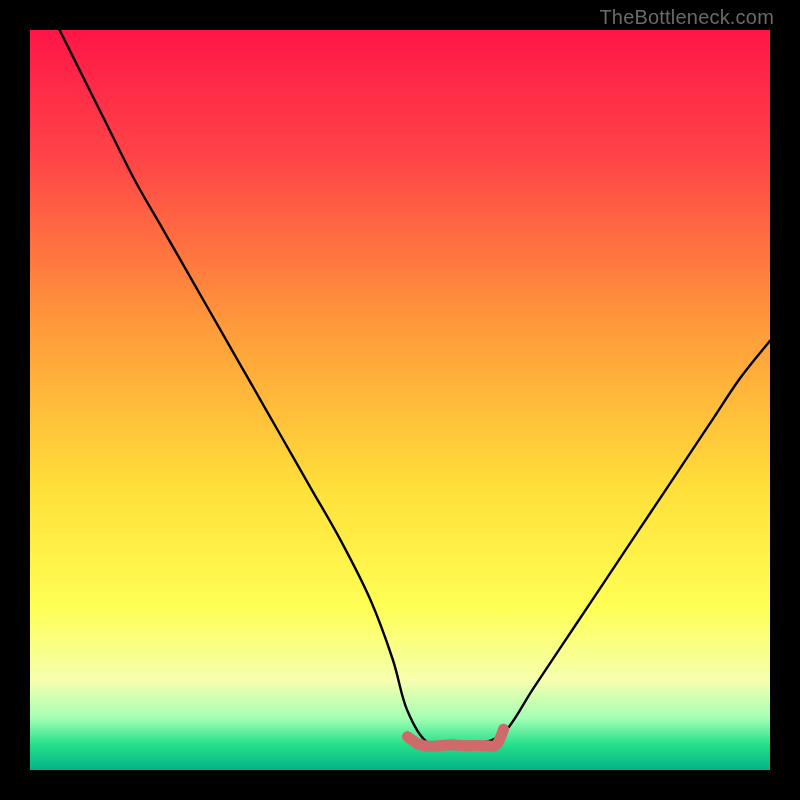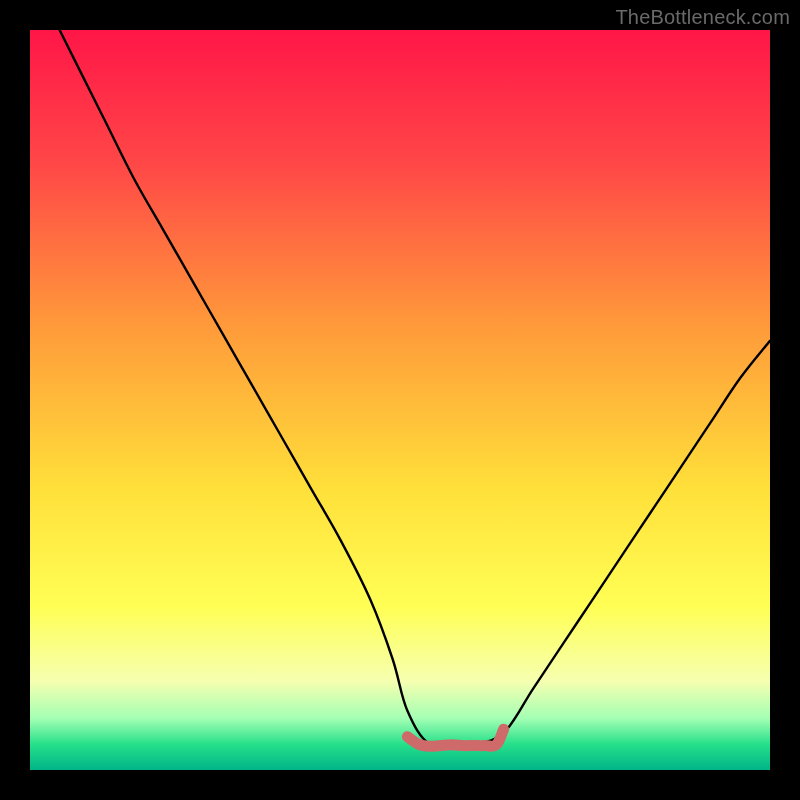--- a/index.html
+++ b/index.html
@@ -11,21 +11,21 @@
     font-family: Arial, Helvetica, sans-serif;
     position: relative;
   }
   .stage {
     position: absolute;
     inset: 0;
   }
   .watermark {
     position: absolute;
     top: 6px;
-    right: 10px;
+    right: 26px;
     color: #6a6a6a;
     font-size: 20px;
     font-weight: 400;
     letter-spacing: 0.2px;
     z-index: 5;
     user-select: none;
   }
   svg { display: block; }
 </style>
 </head>

